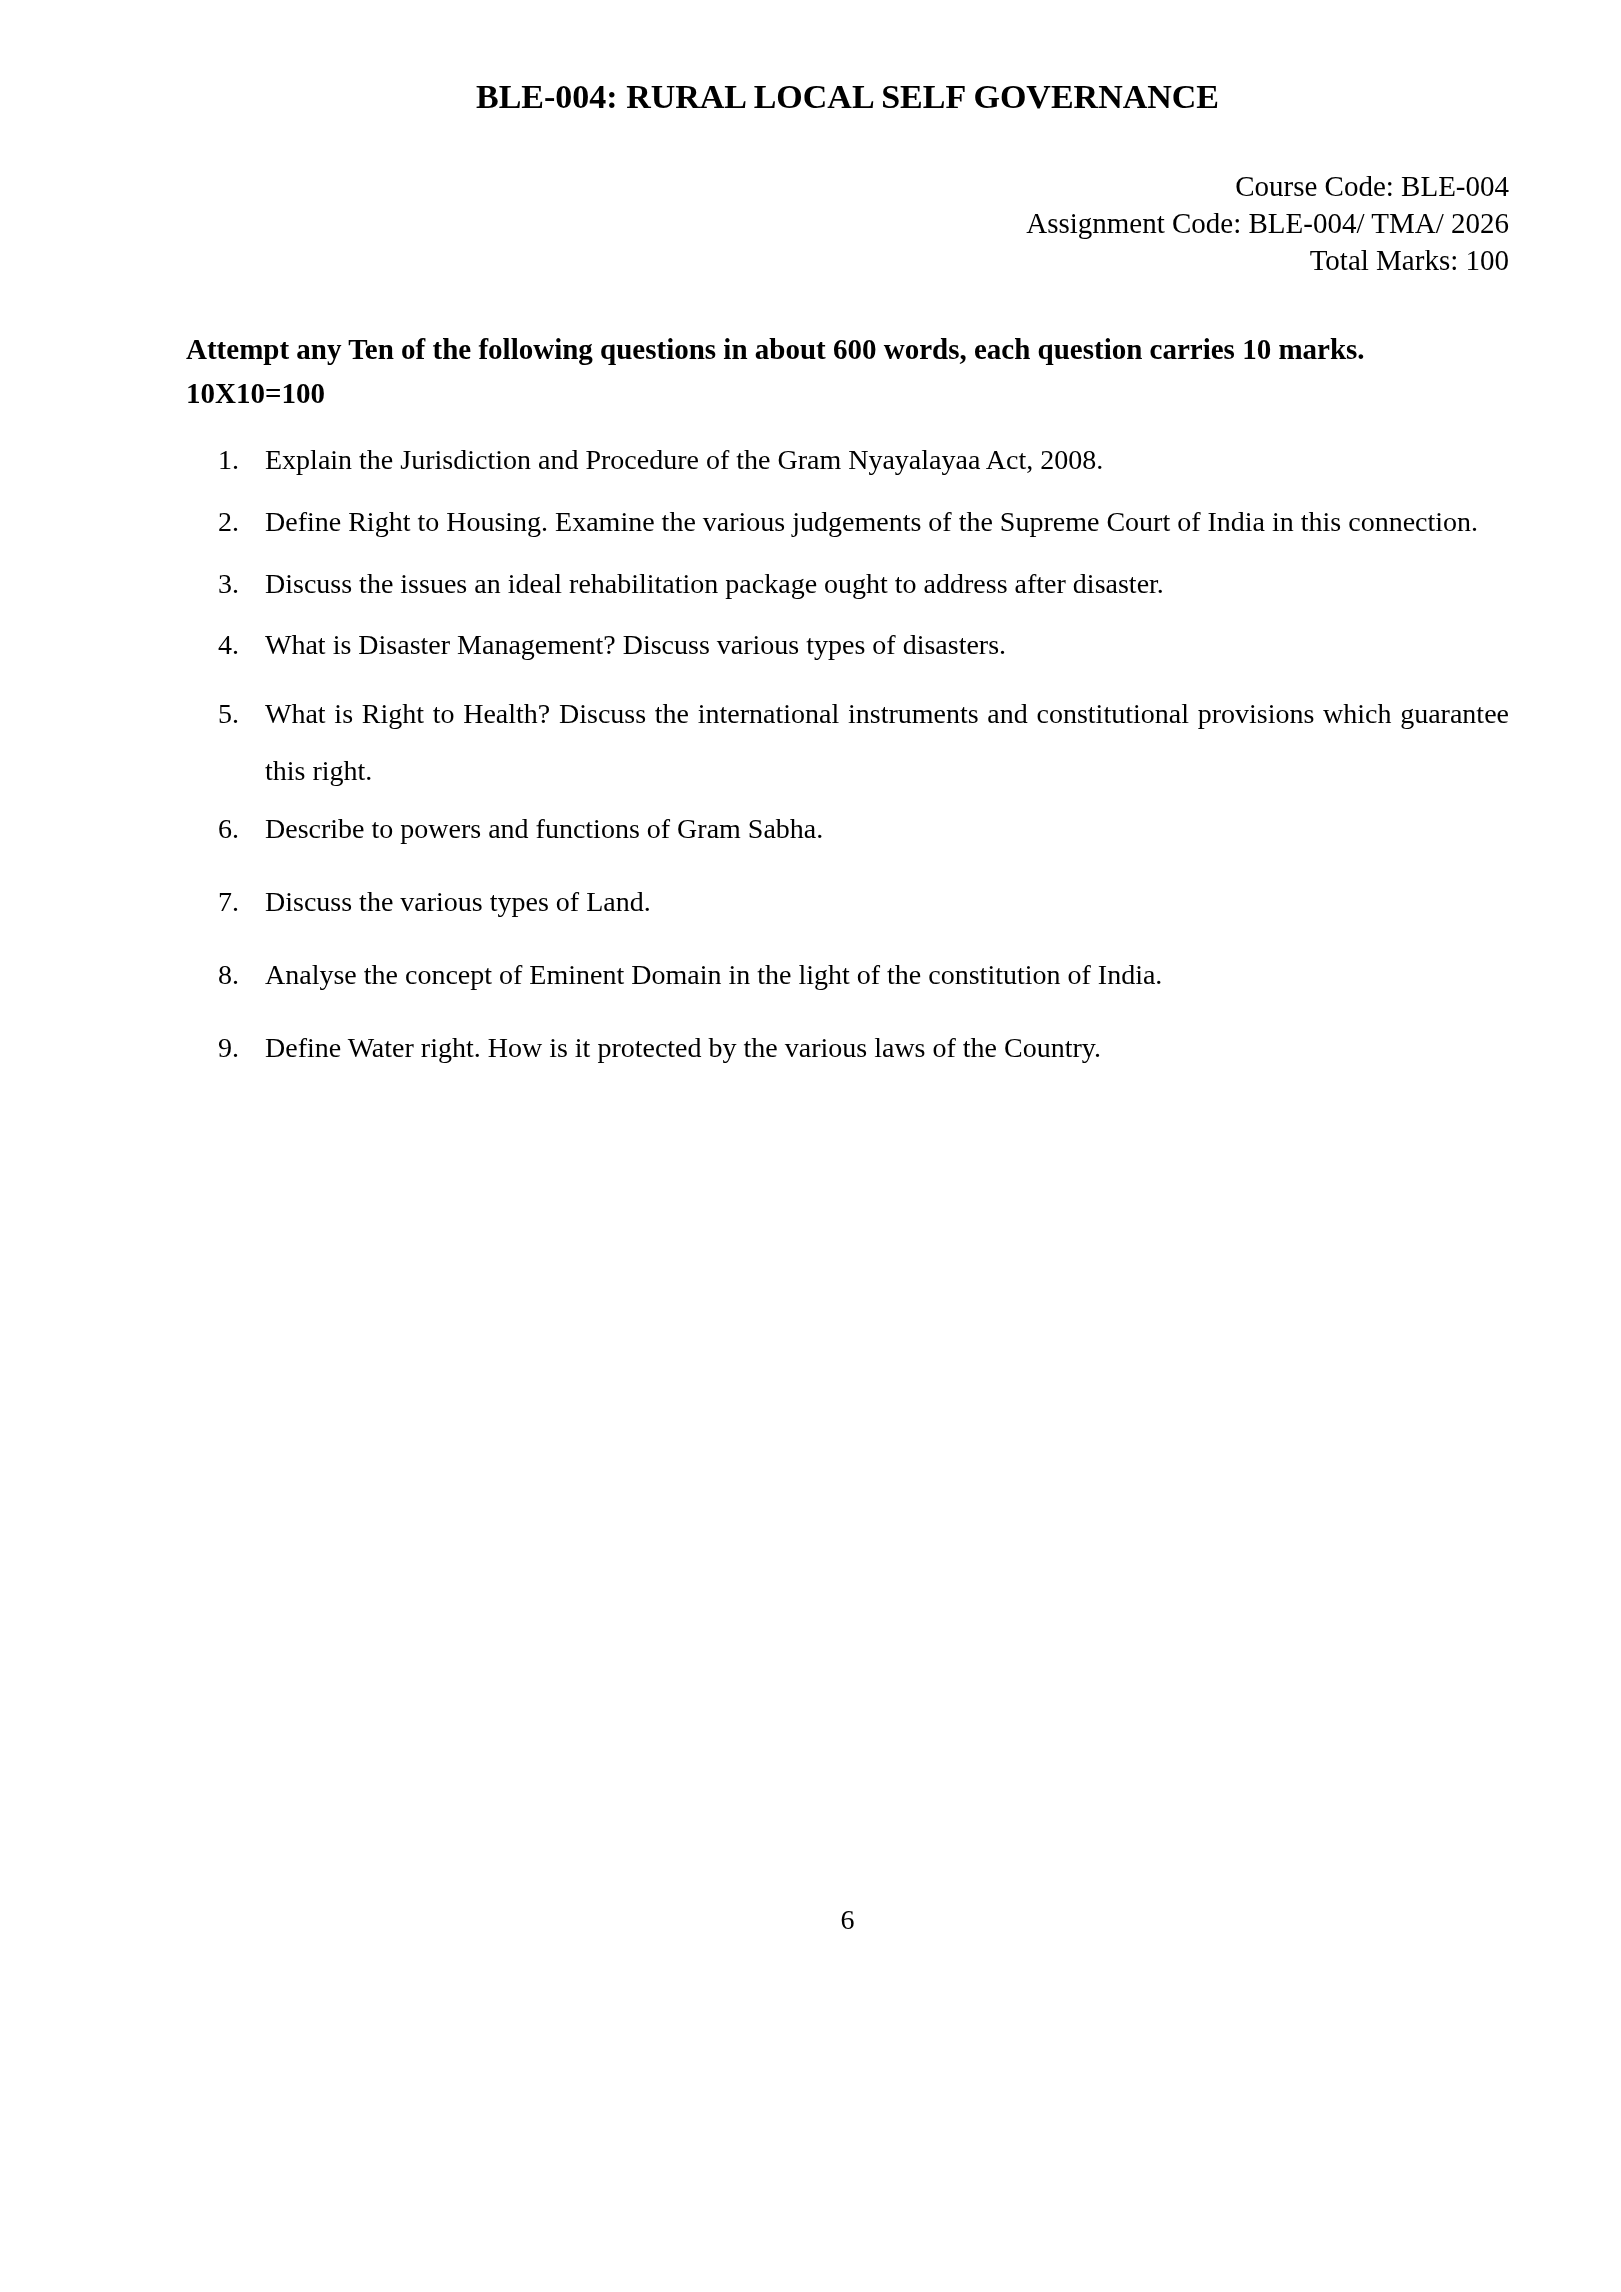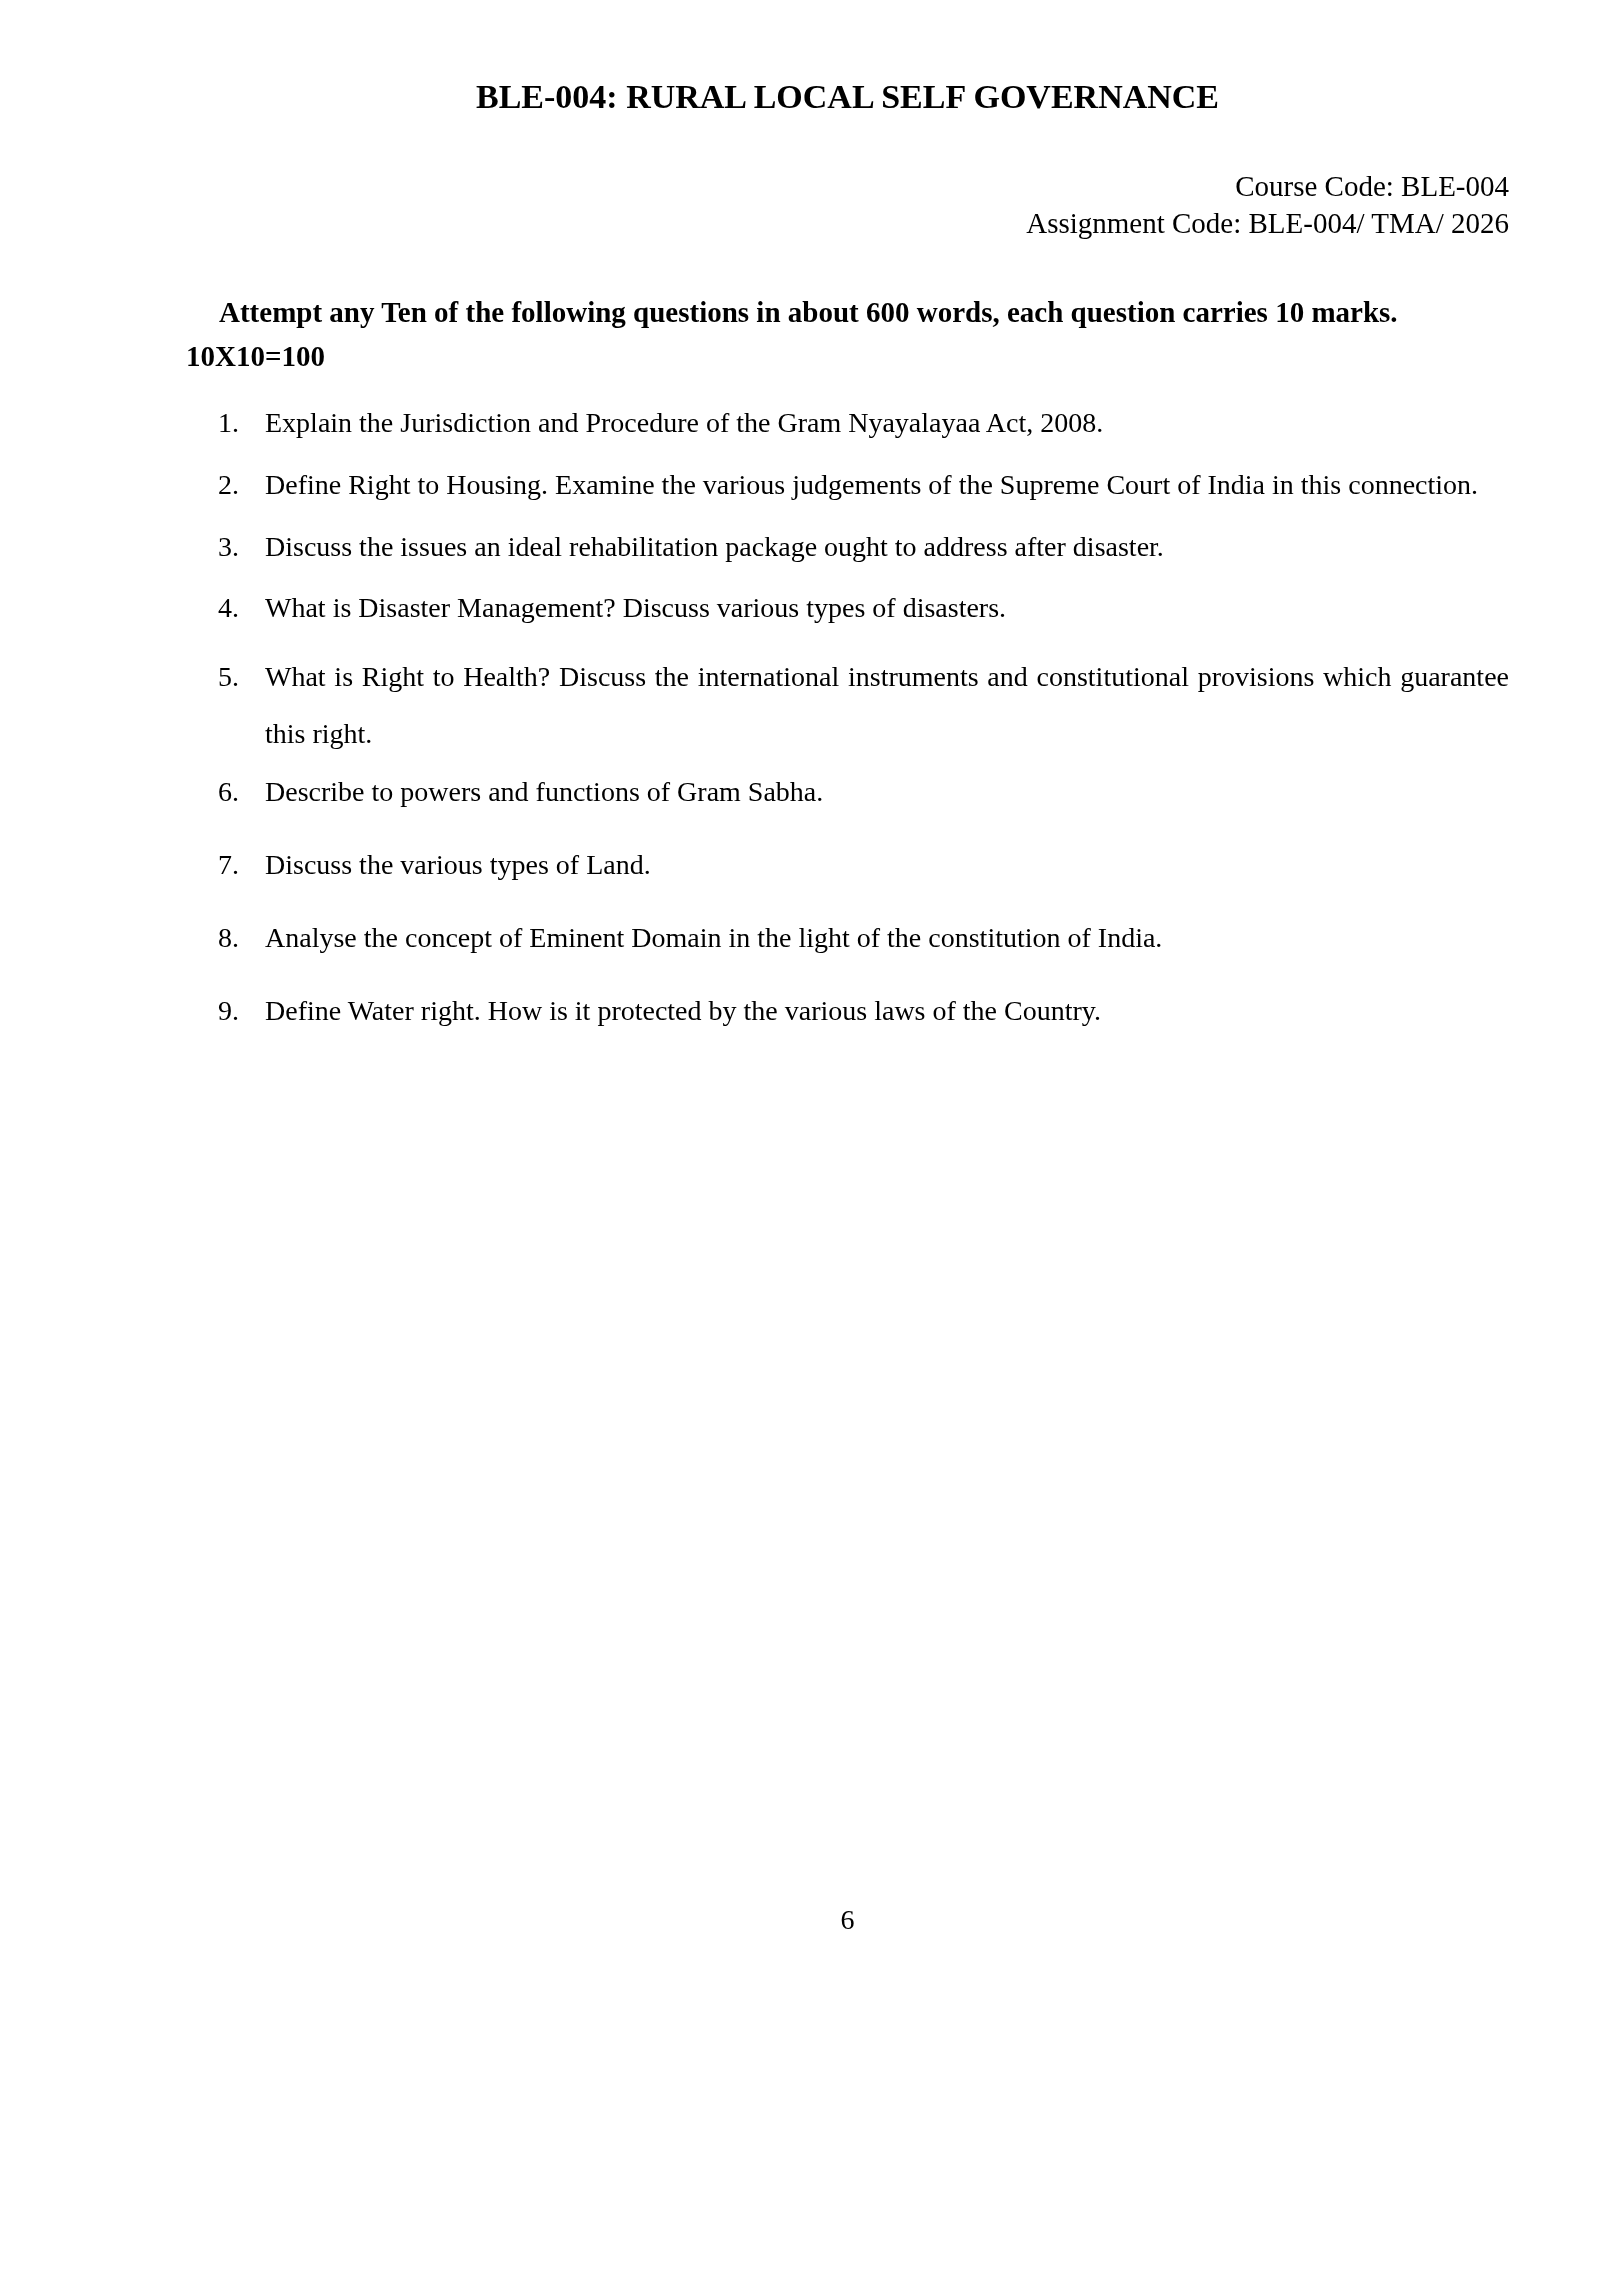--- a/index.html
+++ b/index.html
@@ -32,21 +32,20 @@
     line-height: 37px;
   }
   .instruction-block {
     margin-top: 51px;
     font-weight: bold;
     font-size: 29px;
     line-height: 39px;
   }
   .instruction-line {
     text-align: justify;
-    margin-left: 33px;
   }
   .marks-formula {
     margin-top: 4.9px;
   }
   .questions {
     margin-top: 25.5px;
   }
   .q-row {
     display: flex;
     font-size: 28px;
@@ -80,20 +79,21 @@
 </head>
 <body>
 
 <div class="page">
 
   <h1 class="doc-title">BLE-004: RURAL LOCAL SELF GOVERNANCE</h1>
 
   <div class="meta-block">
     <div>Course Code: BLE-004</div>
     <div>Assignment Code: BLE-004/ TMA/ 2026</div>
+    <div>Total Marks: 100</div>
   </div>
 
   <div class="instruction-block">
     <div class="instruction-line">Attempt any Ten of the following questions in about 600 words, each question carries 10 marks.</div>
     <div class="marks-formula">10X10=100</div>
   </div>
 
   <div class="questions">
     <div class="q-row">
       <span class="q-num">1.</span>

